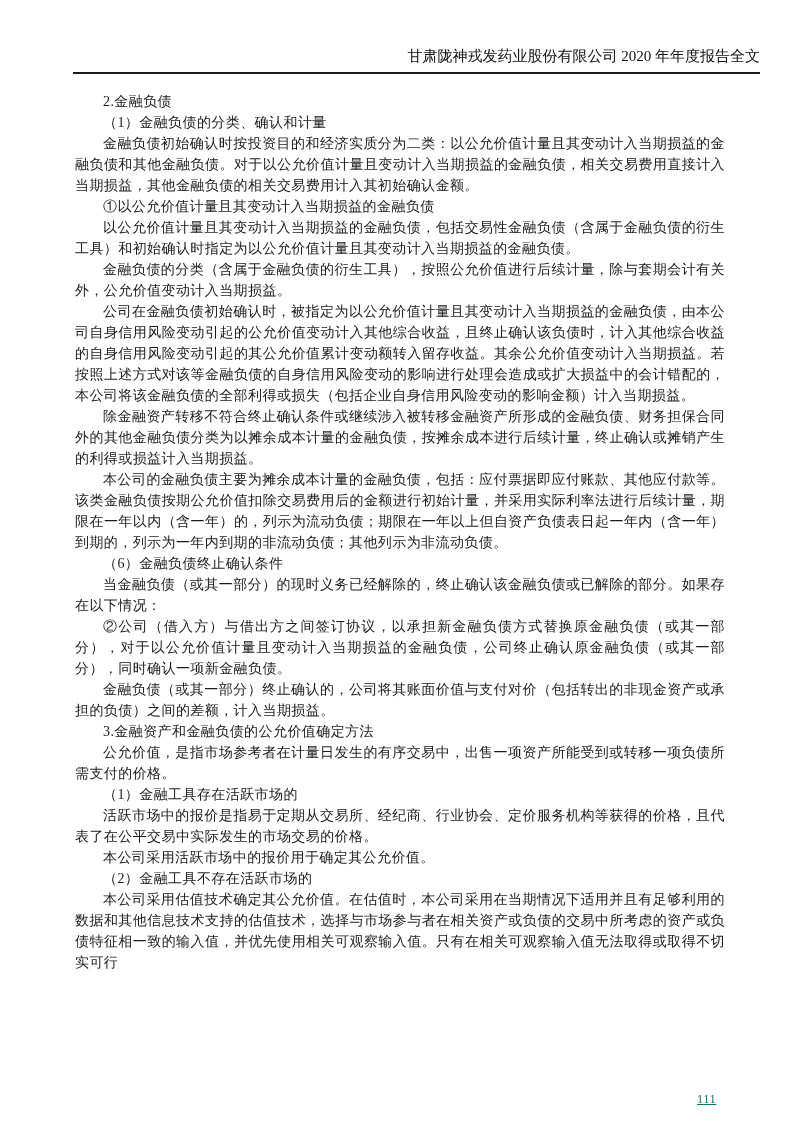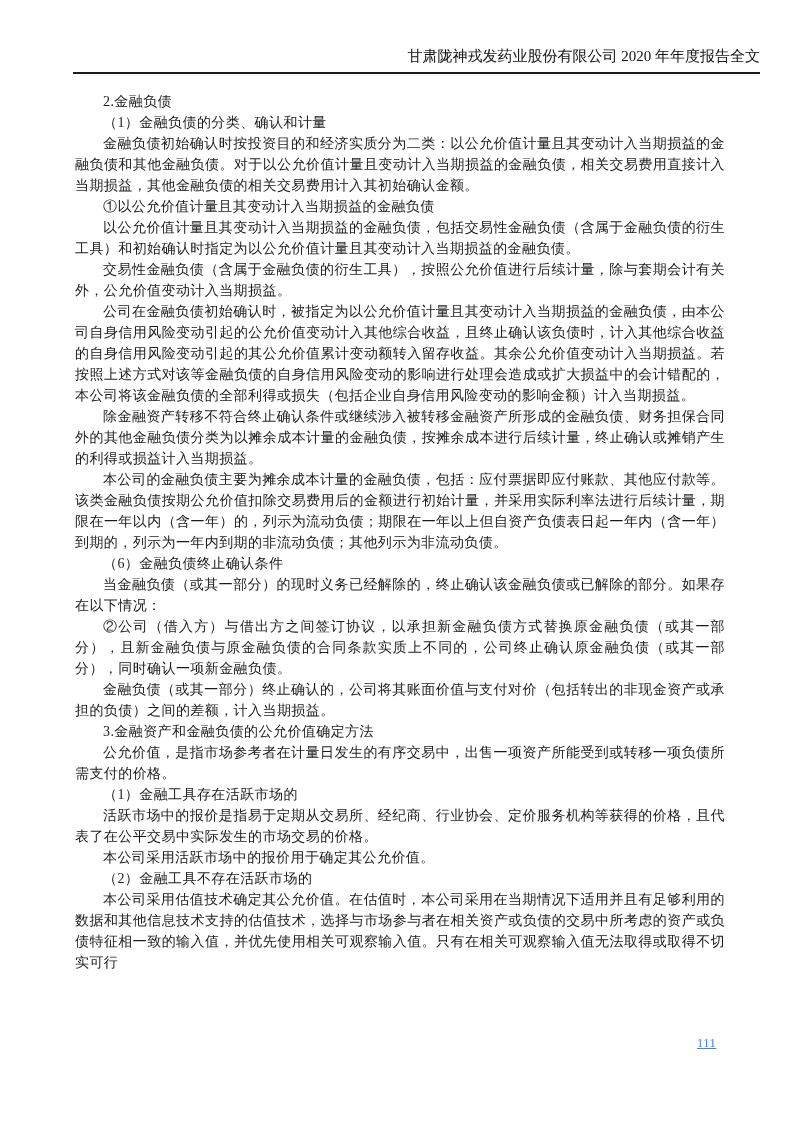--- a/index.html
+++ b/index.html
@@ -40,49 +40,49 @@
     color: #1a1a1a;
   }
   .body-text p {
     margin: 0;
     padding: 0;
     text-indent: 2em;
   }
   .page-number {
     position: absolute;
     left: 697px;
-    top: 1036px;
+    top: 1092px;
     font-size: 12.5px;
-    color: #3b82f6;
+    color: #0f766e;
     letter-spacing: 0.5px;
     text-decoration: underline;
   }
 </style>
 </head>
 <body>
 
 <div class="page">
 
   <div class="header">
     <span>甘肃陇神戎发药业股份有限公司 2020 年年度报告全文</span>
   </div>
 
   <div class="body-text">
     <p>2.金融负债</p>
     <p>（1）金融负债的分类、确认和计量</p>
     <p>金融负债初始确认时按投资目的和经济实质分为二类：以公允价值计量且其变动计入当期损益的金融负债和其他金融负债。对于以公允价值计量且变动计入当期损益的金融负债，相关交易费用直接计入当期损益，其他金融负债的相关交易费用计入其初始确认金额。</p>
     <p>①以公允价值计量且其变动计入当期损益的金融负债</p>
     <p>以公允价值计量且其变动计入当期损益的金融负债，包括交易性金融负债（含属于金融负债的衍生工具）和初始确认时指定为以公允价值计量且其变动计入当期损益的金融负债。</p>
-    <p>交易性金融负债（含属于金融负债的衍生工具），按照公允价值进行后续计量，除与套期会计有关外，公允价值变动计入当期损益。</p>
+    <p>金融负债的分类（含属于金融负债的衍生工具），按照公允价值进行后续计量，除与套期会计有关外，公允价值变动计入当期损益。</p>
     <p>公司在金融负债初始确认时，被指定为以公允价值计量且其变动计入当期损益的金融负债，由本公司自身信用风险变动引起的公允价值变动计入其他综合收益，且终止确认该负债时，计入其他综合收益的自身信用风险变动引起的其公允价值累计变动额转入留存收益。其余公允价值变动计入当期损益。若按照上述方式对该等金融负债的自身信用风险变动的影响进行处理会造成或扩大损益中的会计错配的，本公司将该金融负债的全部利得或损失（包括企业自身信用风险变动的影响金额）计入当期损益。</p>
     <p>除金融资产转移不符合终止确认条件或继续涉入被转移金融资产所形成的金融负债、财务担保合同外的其他金融负债分类为以摊余成本计量的金融负债，按摊余成本进行后续计量，终止确认或摊销产生的利得或损益计入当期损益。</p>
     <p>本公司的金融负债主要为摊余成本计量的金融负债，包括：应付票据即应付账款、其他应付款等。该类金融负债按期公允价值扣除交易费用后的金额进行初始计量，并采用实际利率法进行后续计量，期限在一年以内（含一年）的，列示为流动负债；期限在一年以上但自资产负债表日起一年内（含一年）到期的，列示为一年内到期的非流动负债；其他列示为非流动负债。</p>
     <p>（6）金融负债终止确认条件</p>
     <p>当金融负债（或其一部分）的现时义务已经解除的，终止确认该金融负债或已解除的部分。如果存在以下情况：</p>
-    <p>②公司（借入方）与借出方之间签订协议，以承担新金融负债方式替换原金融负债（或其一部分），且新金融负债与原金融负债的合同条款实质上不同的，公司终止确认原金融负债（或其一部分），同时确认一项新金融负债。</p>
+    <p>②公司（借入方）与借出方之间签订协议，以承担新金融负债方式替换原金融负债（或其一部分），对于以公允价值计量且变动计入当期损益的金融负债，公司终止确认原金融负债（或其一部分），同时确认一项新金融负债。</p>
     <p>金融负债（或其一部分）终止确认的，公司将其账面价值与支付对价（包括转出的非现金资产或承担的负债）之间的差额，计入当期损益。</p>
     <p>3.金融资产和金融负债的公允价值确定方法</p>
     <p>公允价值，是指市场参考者在计量日发生的有序交易中，出售一项资产所能受到或转移一项负债所需支付的价格。</p>
     <p>（1）金融工具存在活跃市场的</p>
     <p>活跃市场中的报价是指易于定期从交易所、经纪商、行业协会、定价服务机构等获得的价格，且代表了在公平交易中实际发生的市场交易的价格。</p>
     <p>本公司采用活跃市场中的报价用于确定其公允价值。</p>
     <p>（2）金融工具不存在活跃市场的</p>
     <p>本公司采用估值技术确定其公允价值。在估值时，本公司采用在当期情况下适用并且有足够利用的数据和其他信息技术支持的估值技术，选择与市场参与者在相关资产或负债的交易中所考虑的资产或负债特征相一致的输入值，并优先使用相关可观察输入值。只有在相关可观察输入值无法取得或取得不切实可行</p>
   </div>
 

